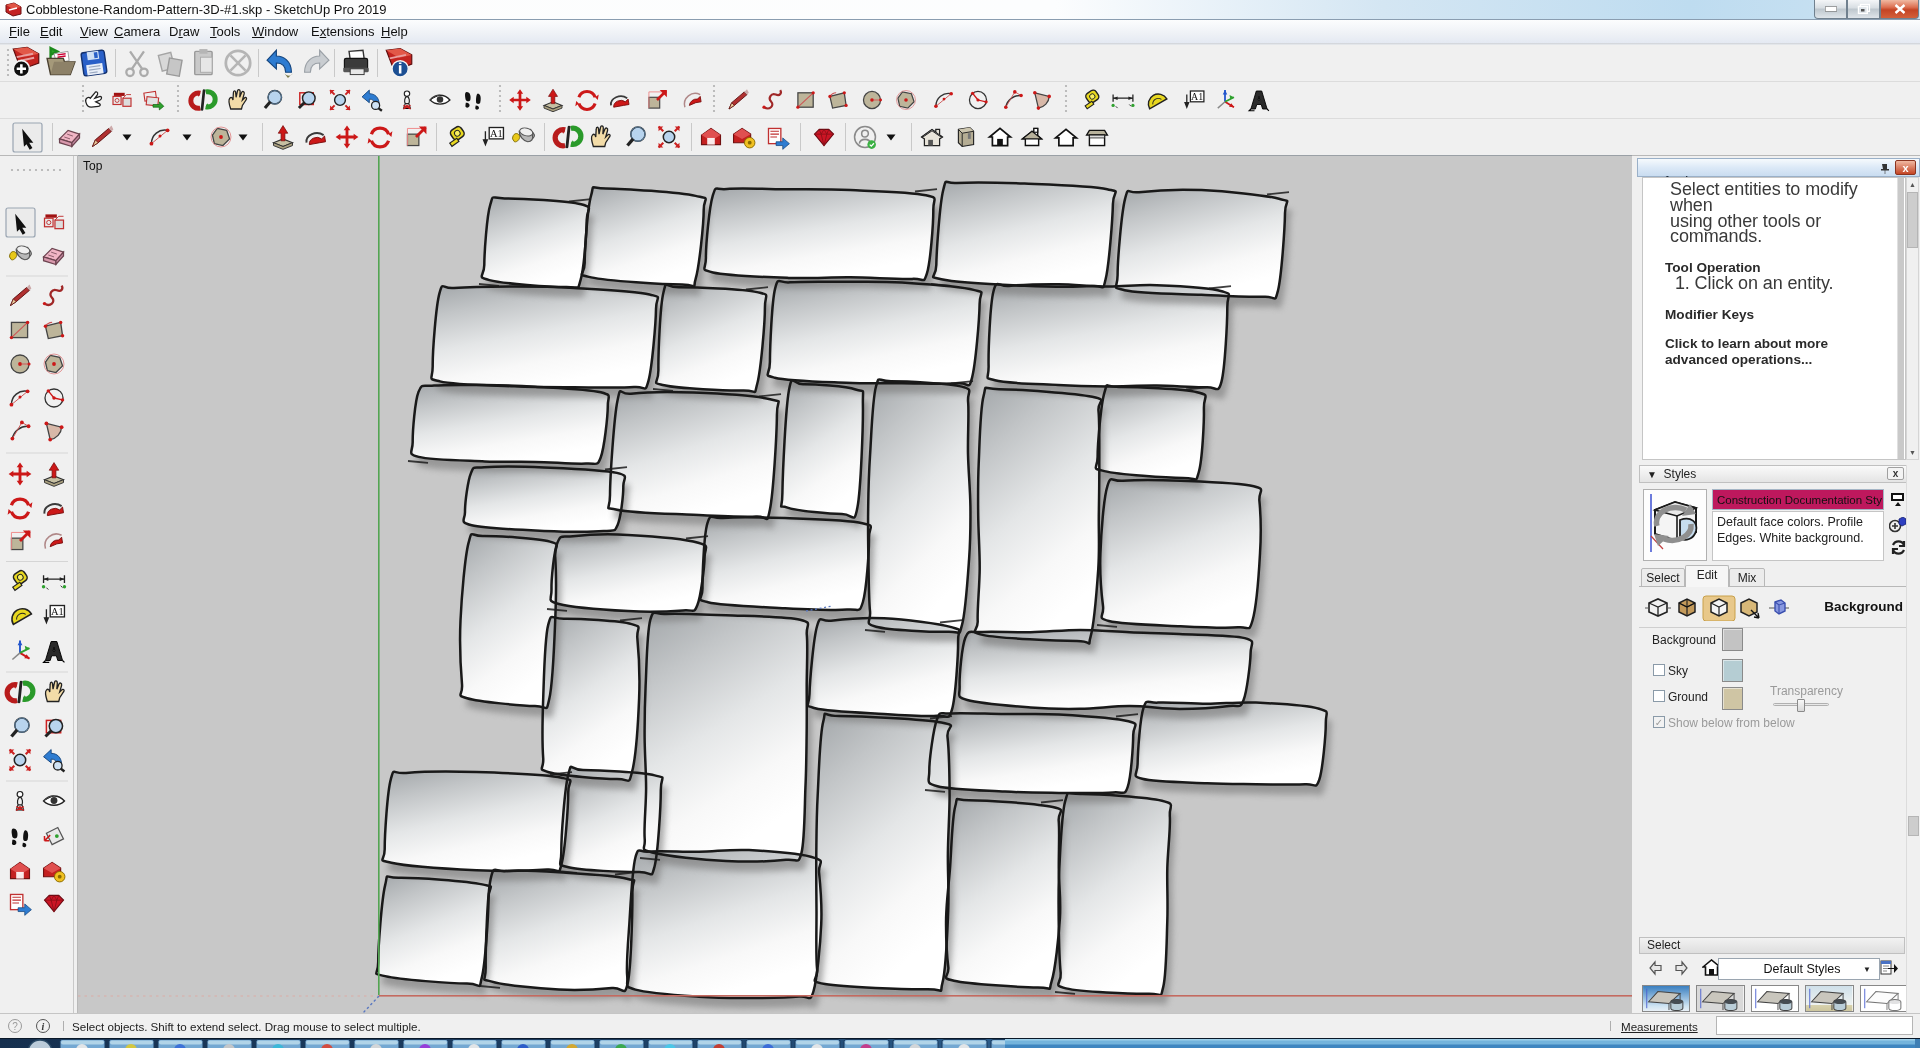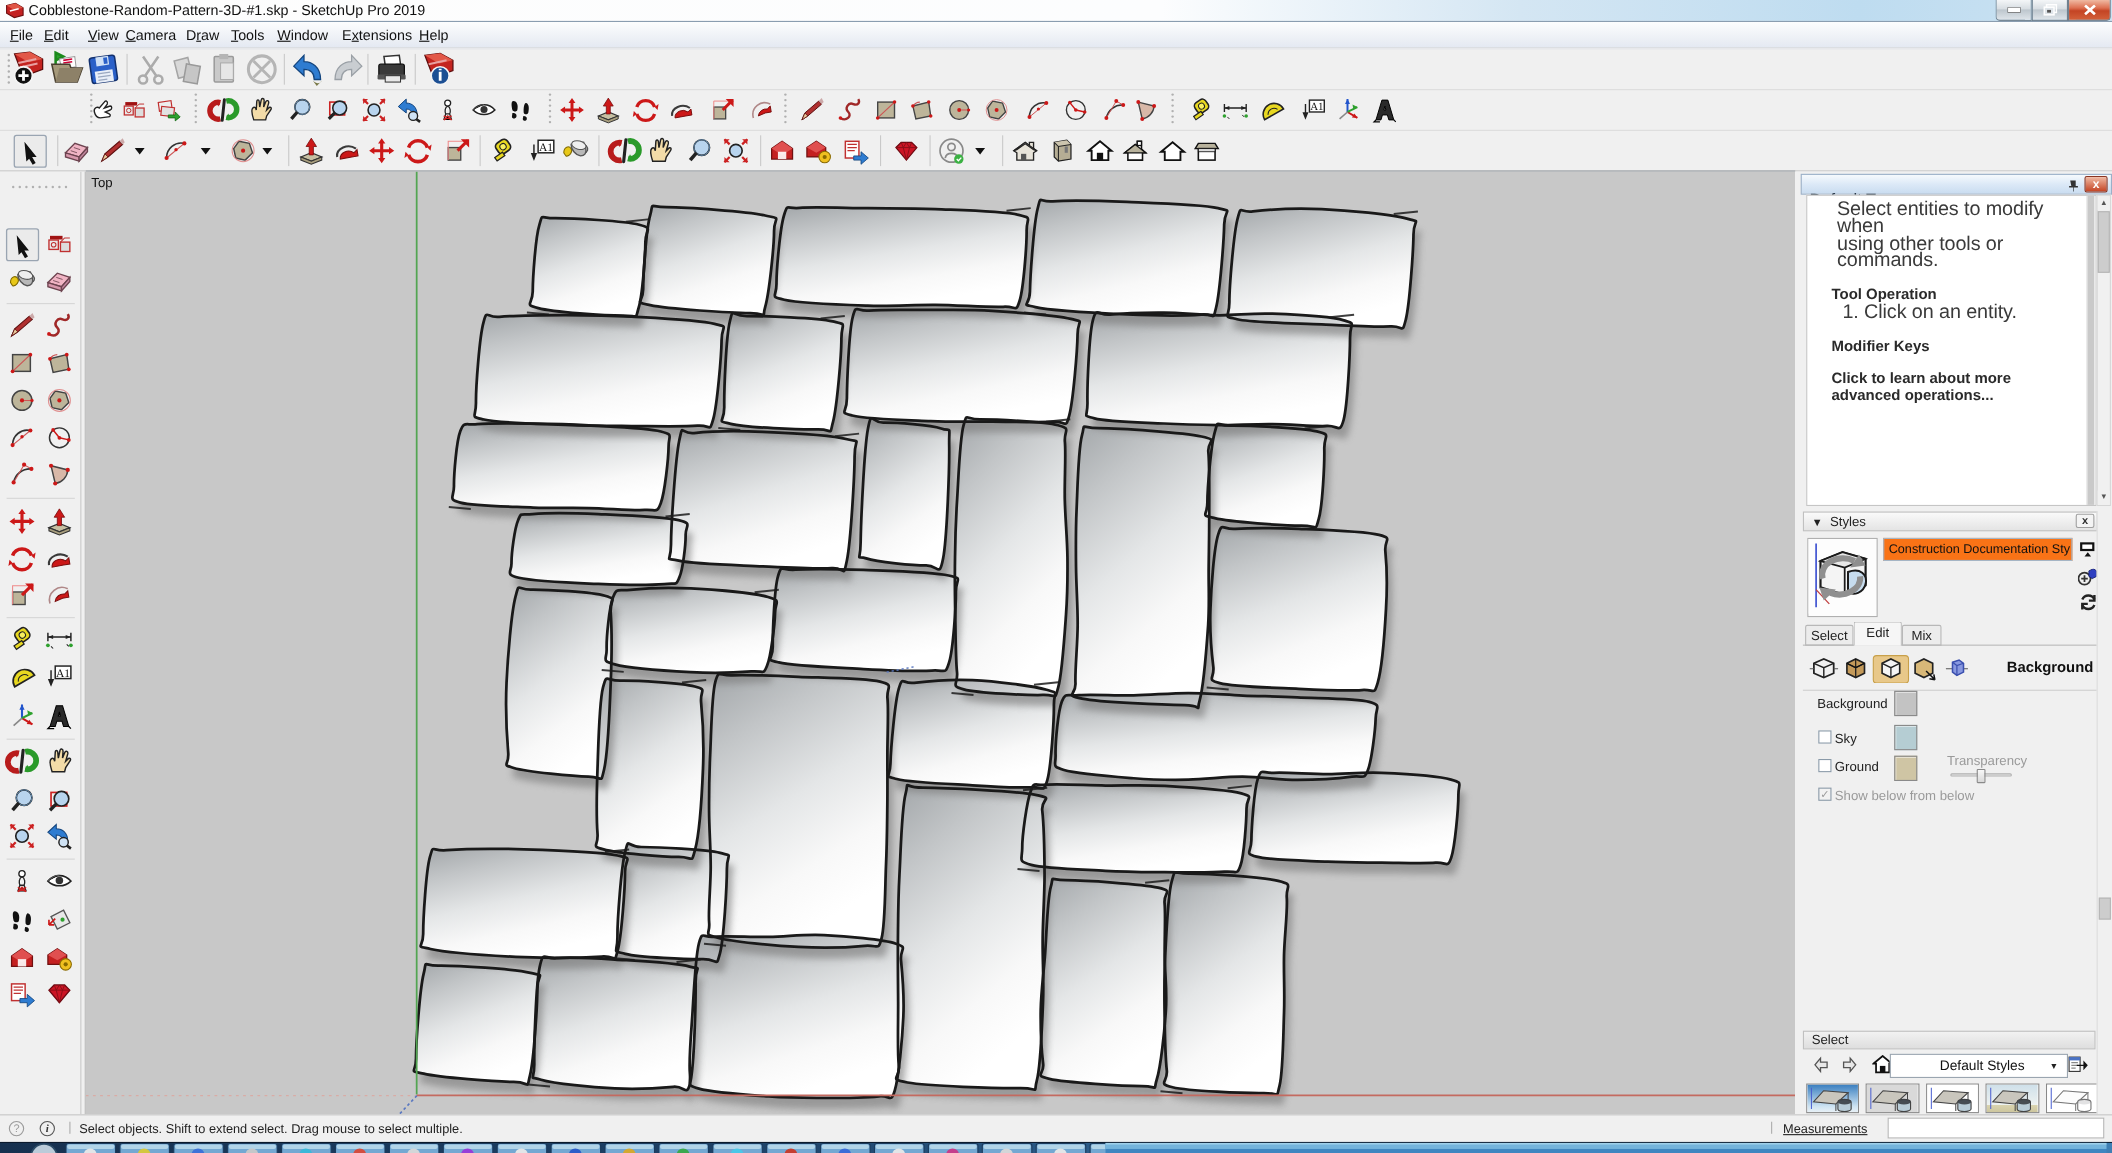--- a/index.html
+++ b/index.html
@@ -32,21 +32,21 @@
 #instr .ib { font-size:18px; line-height:15.8px; letter-spacing:-0.1px;}
 #instr .ih { font-size:13.6px; font-weight:bold; margin-top:15px; margin-left:-5px; line-height:16px; color:#2a2a2a;}
 #instrsb { position:absolute; left:260px; top:22px; width:7px; height:281px; background:#c9c9c9; border-left:1px solid #e0e0e0;}
 #iscroll { position:absolute; left:269px; top:21px; width:13px; height:283px; background:#f0f0f0; border:1px solid #d5d5d5; }
 #iscroll .sar { width:11px; height:13px; font-size:7px; text-align:center; line-height:13px; color:#555; background:#f0f0f0; }
 #iscroll .sth { position:absolute; top:14px; left:0; width:11px; height:56px; background:#cdcdcd; border:1px solid #b5b5b5; }
 #styles { position:absolute; left:2px; top:309px; width:280px; height:470px; }
 #sthdr { position:absolute; left:0; top:0; width:268px; height:18px; background:linear-gradient(#fafafa,#e4e4e4); border:1px solid #c0c0c0; font-size:12px; padding:1px 0 0 7px; color:#222; }
 #stx { position:absolute; right:2px; top:1px; width:17px; height:13px; border:1px solid #a0a0a0; background:#f4f4f4; border-radius:2px; color:#333; font-size:10px; font-weight:bold; text-align:center; line-height:12px; }
 #sthumb { position:absolute; left:4px; top:24px; width:64px; height:72px; border:1px solid #b0b0b0; background:#fdfdfd; }
-#stname { position:absolute; left:73px; top:24px; width:172px; height:21px; border:1px solid #a5b5c5; font-size:11.5px; padding-left:4px; font-family:"Liberation Sans",sans-serif; color:#111; background:#f97316;}
+#stname { position:absolute; left:73px; top:24px; width:172px; height:21px; border:1px solid #a5b5c5; font-size:11.5px; padding-left:4px; font-family:"Liberation Sans",sans-serif; color:#111; background:#be185d;}
 #stdesc { position:absolute; left:73px; top:46px; width:172px; height:50px; border:1px solid #c5c5c5; background:#fff; font-size:12.5px; padding:2px 4px; color:#222; line-height:16px;}
 #sticn1 { position:absolute; left:251px; top:26px; }
 #sticn2 { position:absolute; left:250px; top:52px; }
 #sticn3 { position:absolute; left:251px; top:74px; }
 .tab { position:absolute; top:103px; height:19px; background:#ececec; border:1px solid #b8b8b8; font-size:12px; text-align:center; padding-top:2px; color:#222; border-radius:2px 2px 0 0;}
 #tab1 { left:2px; width:44px; }
 #tab2 { left:46px; top:100px; width:44px; height:22px; background:#f6f6f6; border-bottom:none; z-index:2;}
 #tab3 { left:90px; width:36px; }
 #editpane { position:absolute; left:0; top:121px; width:272px; height:350px; border-top:1px solid #b8b8b8; }
 #edicons { position:absolute; left:6px; top:8px; }
@@ -1163,20 +1163,21 @@
       <path d="M11,20 L31,12 L52,18 L33,26 Z" fill="#e8e8e8" stroke="#1a1a1a" stroke-width="1.6"></path>
       <path d="M33,26 L33,51" stroke="#1a1a1a" stroke-width="1.6"></path>
       <path d="M36,30 C47,26 54,32 52,41 C50,49 41,52 36,48 Z" fill="#c6dcee" stroke="#1a1a1a" stroke-width="1.8"></path>
       <path d="M13,36 A19,15 0 0 1 42,20" fill="none" stroke="#8f8f8f" stroke-width="5.5"></path>
       <path d="M46,14 L52,24 L38,26 Z" fill="#8f8f8f"></path>
       <path d="M47,34 A19,15 0 0 1 20,49" fill="none" stroke="#8f8f8f" stroke-width="5.5"></path>
       <path d="M14,56 L10,44 L25,46 Z" fill="#8f8f8f"></path>
     </svg>
   </div>
   <input id="stname" value="Construction Documentation Sty" readonly="" style="">
+  <div id="stdesc">Default face colors. Profile Edges. White background.</div>
   <svg id="sticn1" width="16" height="16" viewBox="0 0 16 16">
           <rect x="1" y="2" width="13" height="8" fill="#111"></rect>
           <rect x="3" y="4" width="9" height="4" fill="#fff"></rect>
           <path d="M8,11 L5,15 L11,15 Z" fill="#111"></path>
         </svg>
   <svg id="sticn2" width="18" height="16" viewBox="0 0 18 16">
           <circle cx="6" cy="9" r="5.5" fill="none" stroke="#333" stroke-width="1.6"></circle>
           <path d="M3,9 L9,9 M6,6 L6,12" stroke="#333" stroke-width="1.6"></path>
           <path d="M10,2 L14,0 L17,2 L17,7 L13,9 L10,7 Z" fill="#2e3fc0" stroke="#14206e" stroke-width="0.8"></path>
         </svg>

